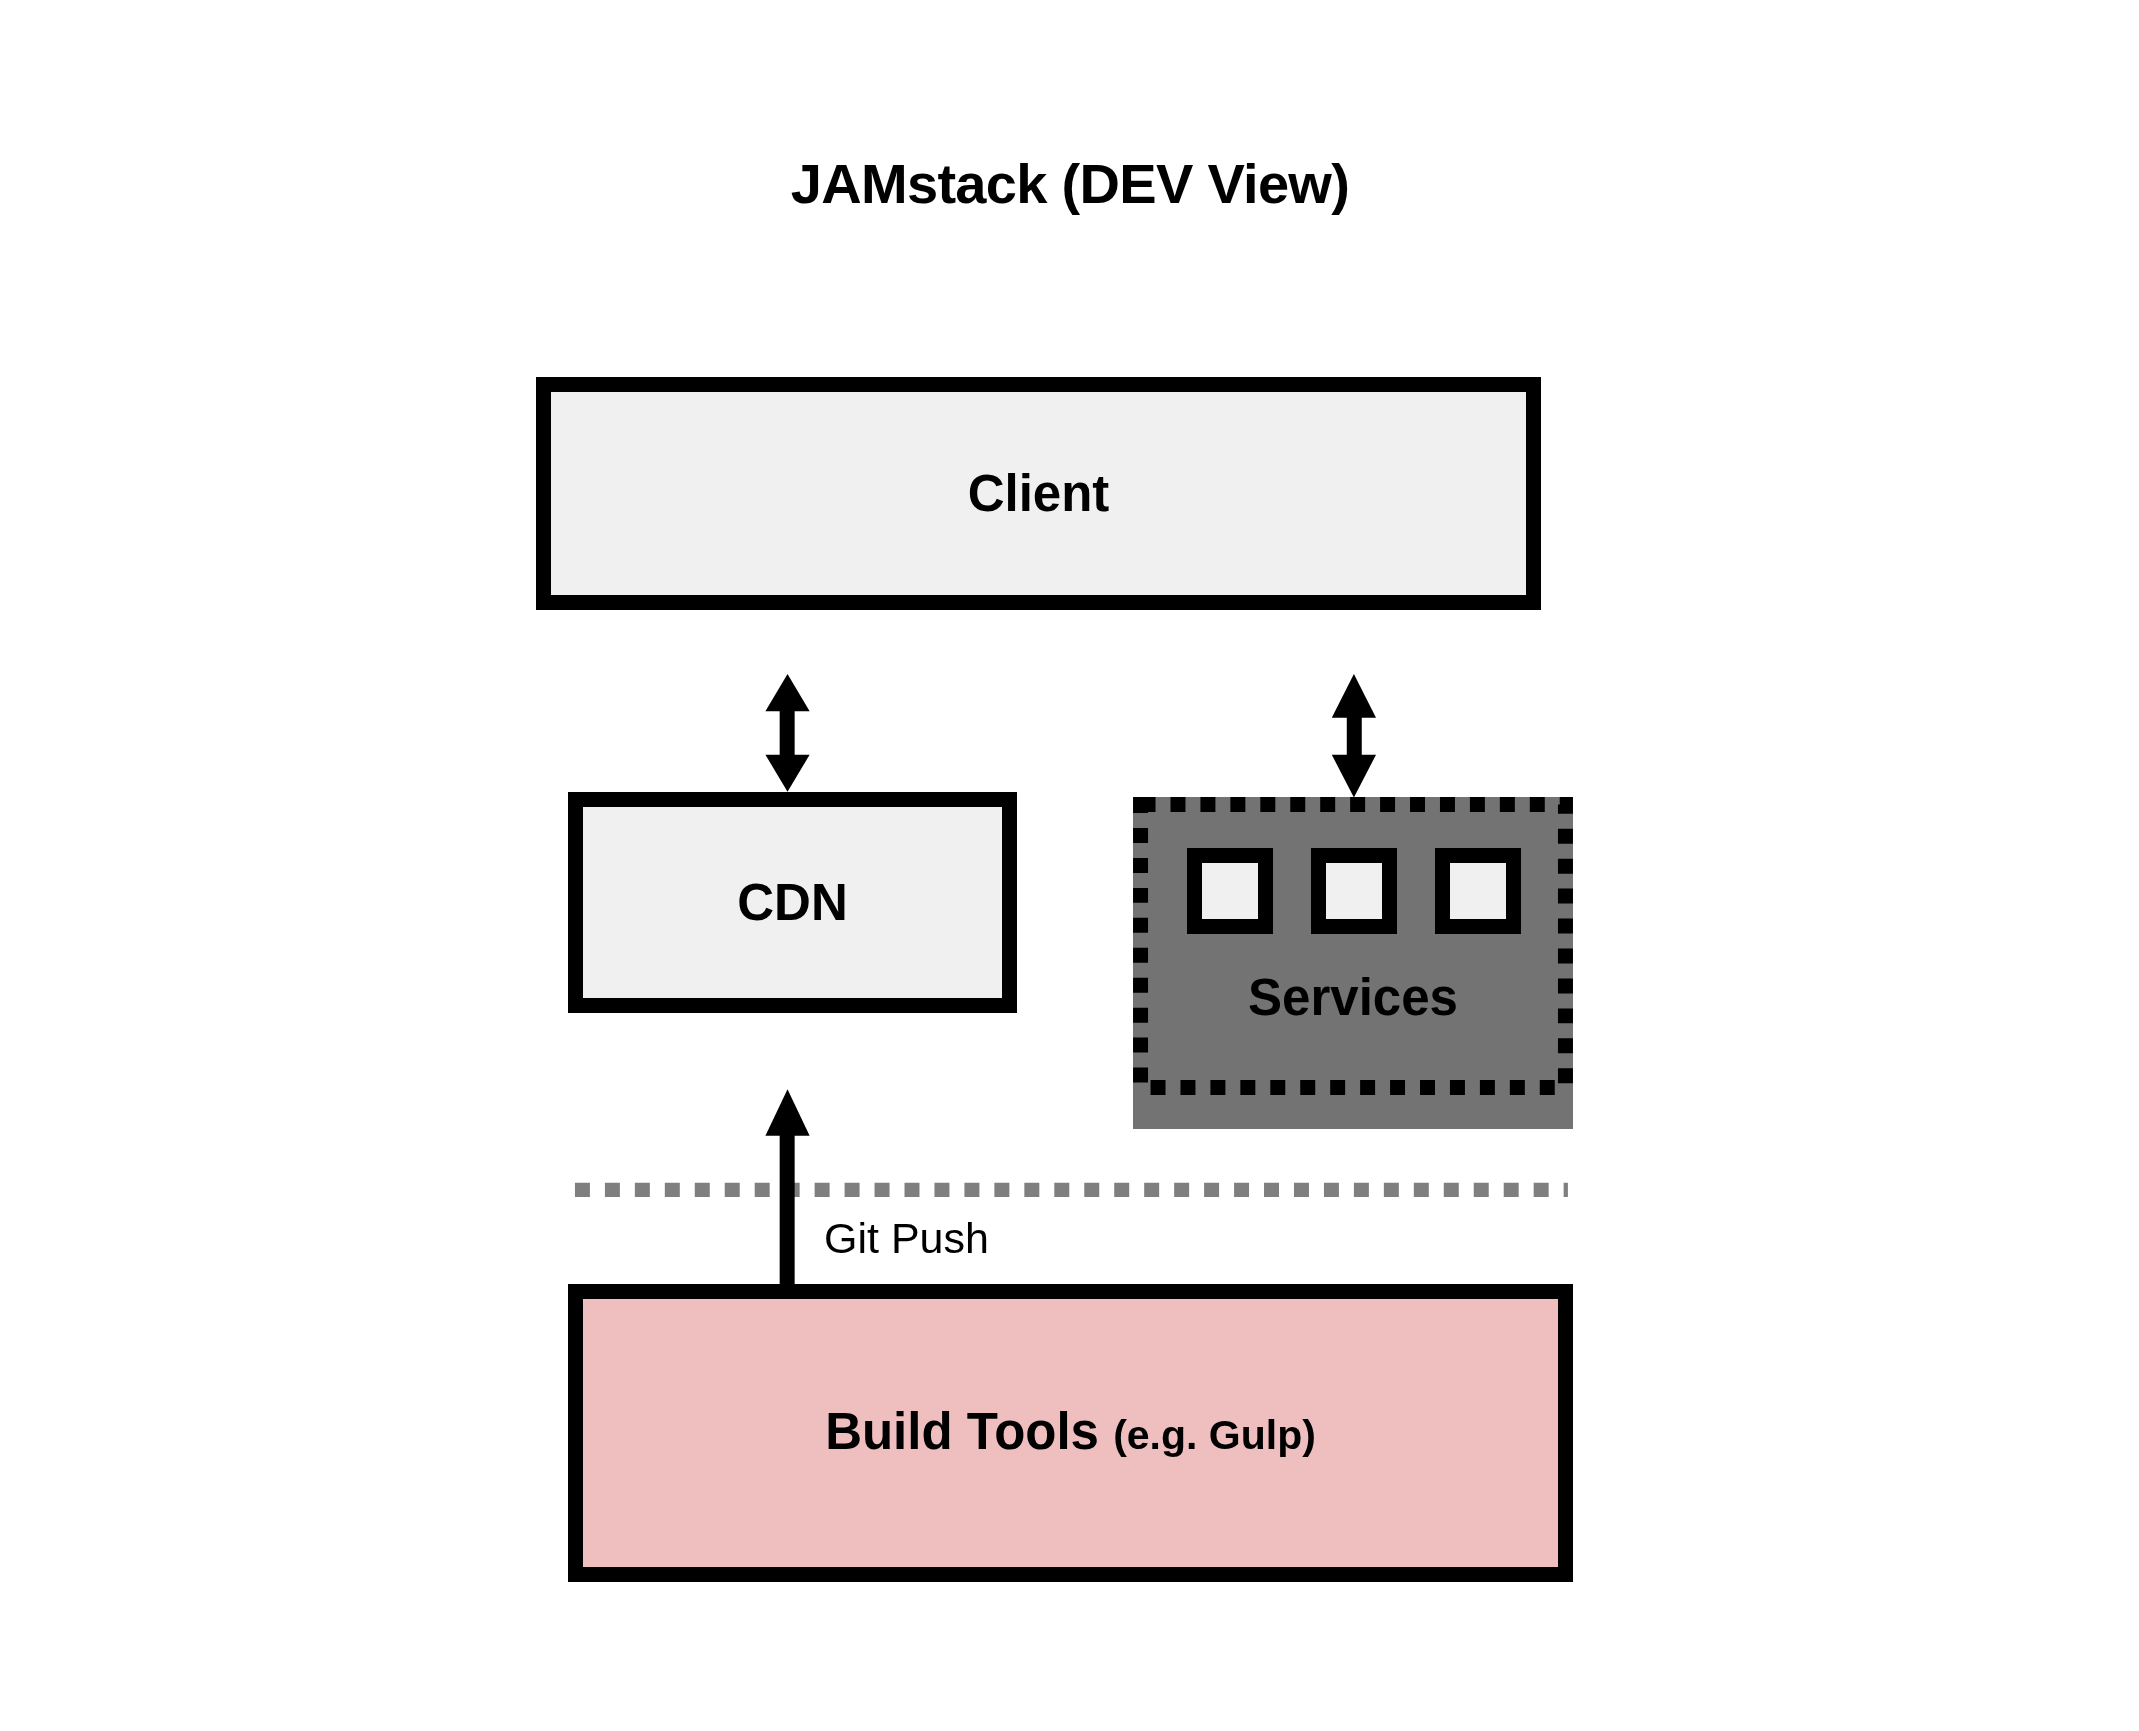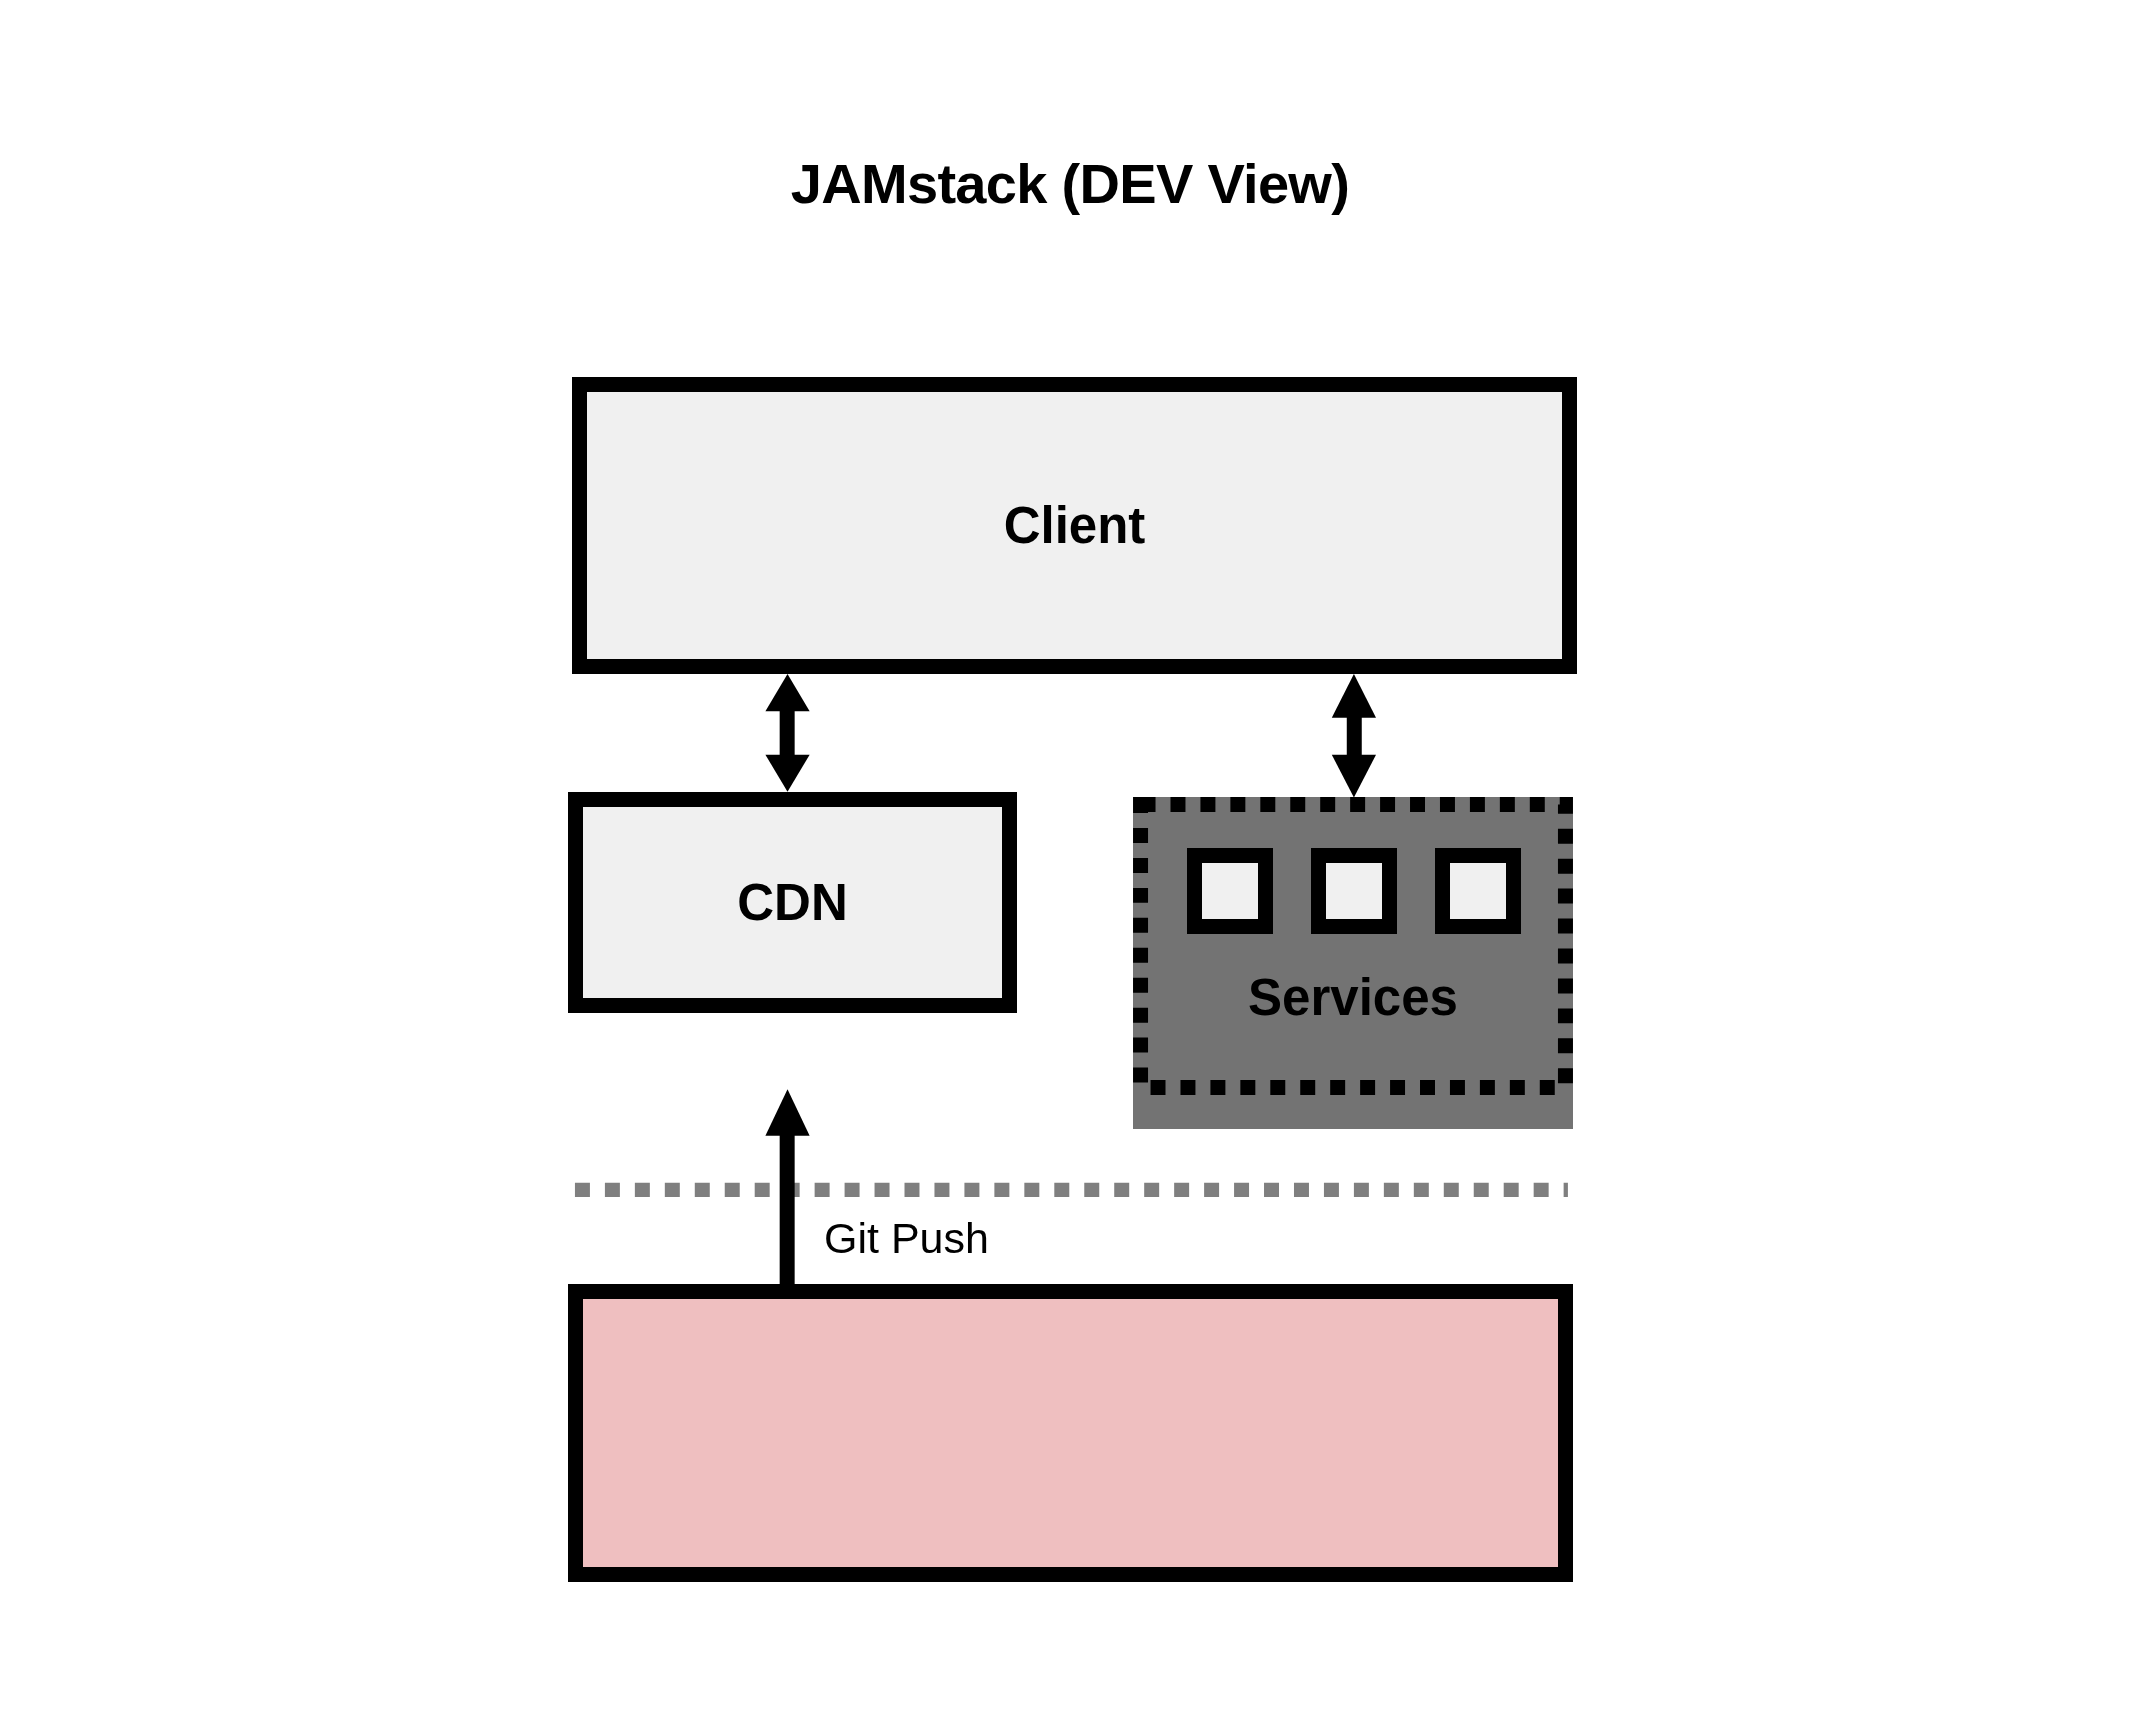--- a/index.html
+++ b/index.html
@@ -5,21 +5,21 @@
     html, body { margin: 0; padding: 0; background: #ffffff; }
     body { width: 2140px; height: 1732px; position: relative; overflow: hidden;
            font-family: "Liberation Sans", "DejaVu Sans", sans-serif; color: #000; }
     .abs { position: absolute; }
     .title { left: 0; width: 2140px; top: 134px; text-align: center;
              font-size: 56px; font-weight: bold; line-height: 100px; letter-spacing: -0.7px; }
     .box { position: absolute; box-sizing: border-box; border: 15px solid #000;
            background: #f0f0f0; display: flex; align-items: center; justify-content: center;
            flex-direction: column; }
     .box-label { font-size: 51px; font-weight: bold; line-height: 1.2; }
-    #client { left: 572px; top: 377px; width: 1005px; height: 297px; }
+    #client { left: 536px; top: 377px; width: 1005px; height: 233px; }
     #cdn { left: 568px; top: 792px; width: 449px; height: 221px; }
     #services { left: 1133px; top: 797px; width: 440px; height: 332px; border: none; background: #737373; }
     #services .dash-border { position: absolute; inset: 0; }
     #site-gen { left: 568px; top: 1284px; width: 1005px; height: 298px; background: #efbfc0; }
     .svc-square { position: absolute; box-sizing: border-box; width: 86px; height: 86px;
                   border: 15px solid #000; background: #f0f0f0; top: 51px; }
     .services-label { position: absolute; left: 0; right: 0; top: 171px; text-align: center;
                       font-size: 51px; font-weight: bold; }
     .gen-line { font-size: 51px; font-weight: bold; line-height: 71px; text-align: center; }
     .gen-sub { font-size: 41px; }
@@ -43,20 +43,24 @@
   <svg class="dash-border" width="440" height="298" viewBox="0 0 617 418">
     <rect x="10.5" y="10.5" width="596" height="397" fill="none" stroke="#000" stroke-width="21" stroke-dasharray="21 21"></rect>
   </svg>
   <div class="svc-square" style="left:54px"></div>
   <div class="svc-square" style="left:178px"></div>
   <div class="svc-square" style="left:302px"></div>
   <div class="services-label">Services</div>
 </div>
 
 <div class="box" id="site-gen">
+  <div class="gen-line">
+    <span>Build Tools</span>
+    <span class="gen-sub">(e.g. Gulp)</span>
+  </div>
 </div>
 
 <div class="abs git-push">Git Push</div>
 
 <svg class="overlay" width="2140" height="1732" viewBox="0 0 3000 2428">
 
   <g>
     <polygon points="1104,945 1135,997 1073,997" fill="#000"></polygon>
     <rect x="1093" y="996" width="21" height="64" fill="#000"></rect>
     <polygon points="1104,1110 1135,1058 1073,1058" fill="#000"></polygon>

